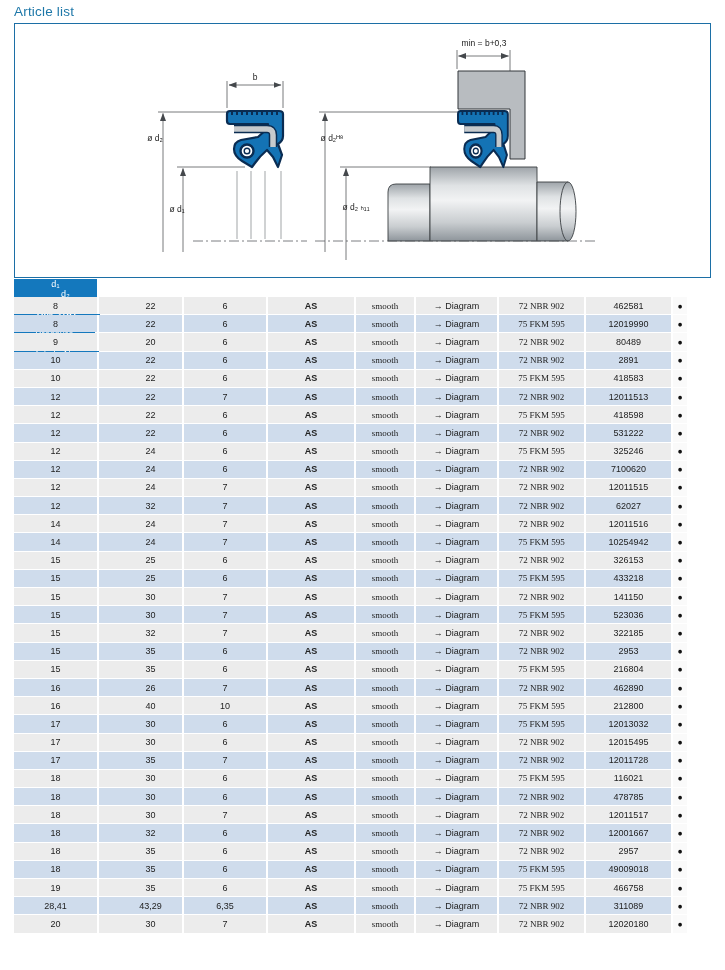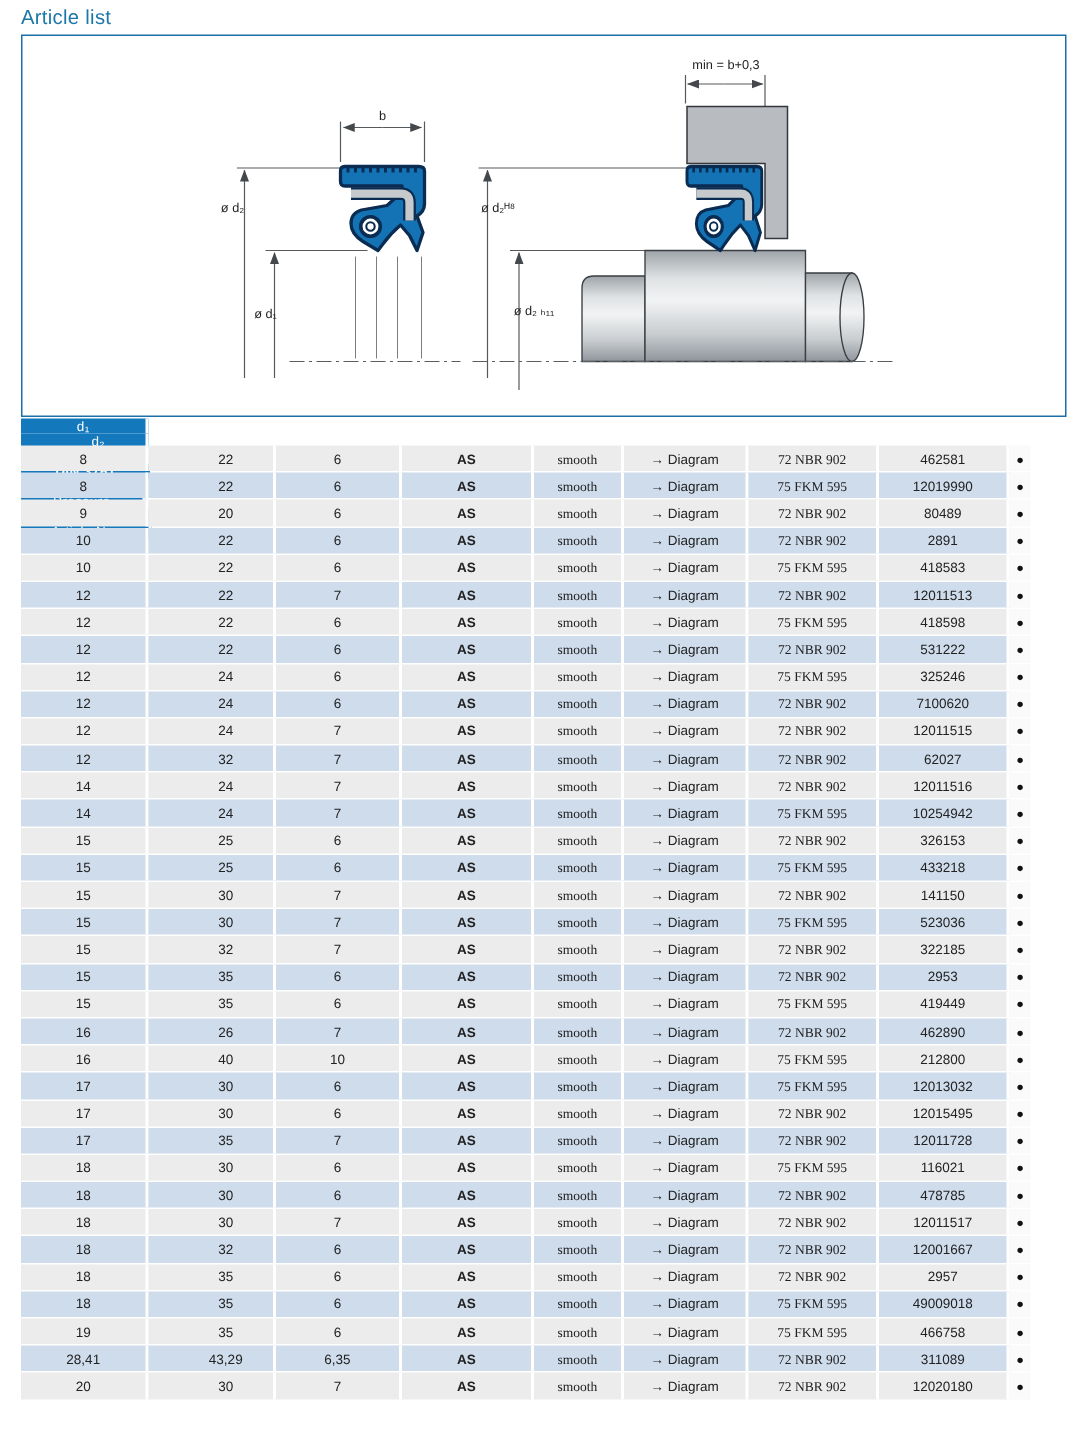--- a/index.html
+++ b/index.html
@@ -364,21 +364,21 @@
           <div class="td cdot">●</div>
         </div>
         <div class="tr odd">
           <div class="td c0">15</div>
           <div class="td c1">35</div>
           <div class="td c2">6</div>
           <div class="td c3">AS</div>
           <div class="td c4">smooth</div>
           <div class="td c5">→ Diagram</div>
           <div class="td c6">75 FKM 595</div>
-          <div class="td c7">419449</div>
+          <div class="td c7">216804</div>
           <div class="td cdot">●</div>
         </div>
         <div class="tr even">
           <div class="td c0">16</div>
           <div class="td c1">26</div>
           <div class="td c2">7</div>
           <div class="td c3">AS</div>
           <div class="td c4">smooth</div>
           <div class="td c5">→ Diagram</div>
           <div class="td c6">72 NBR 902</div>

